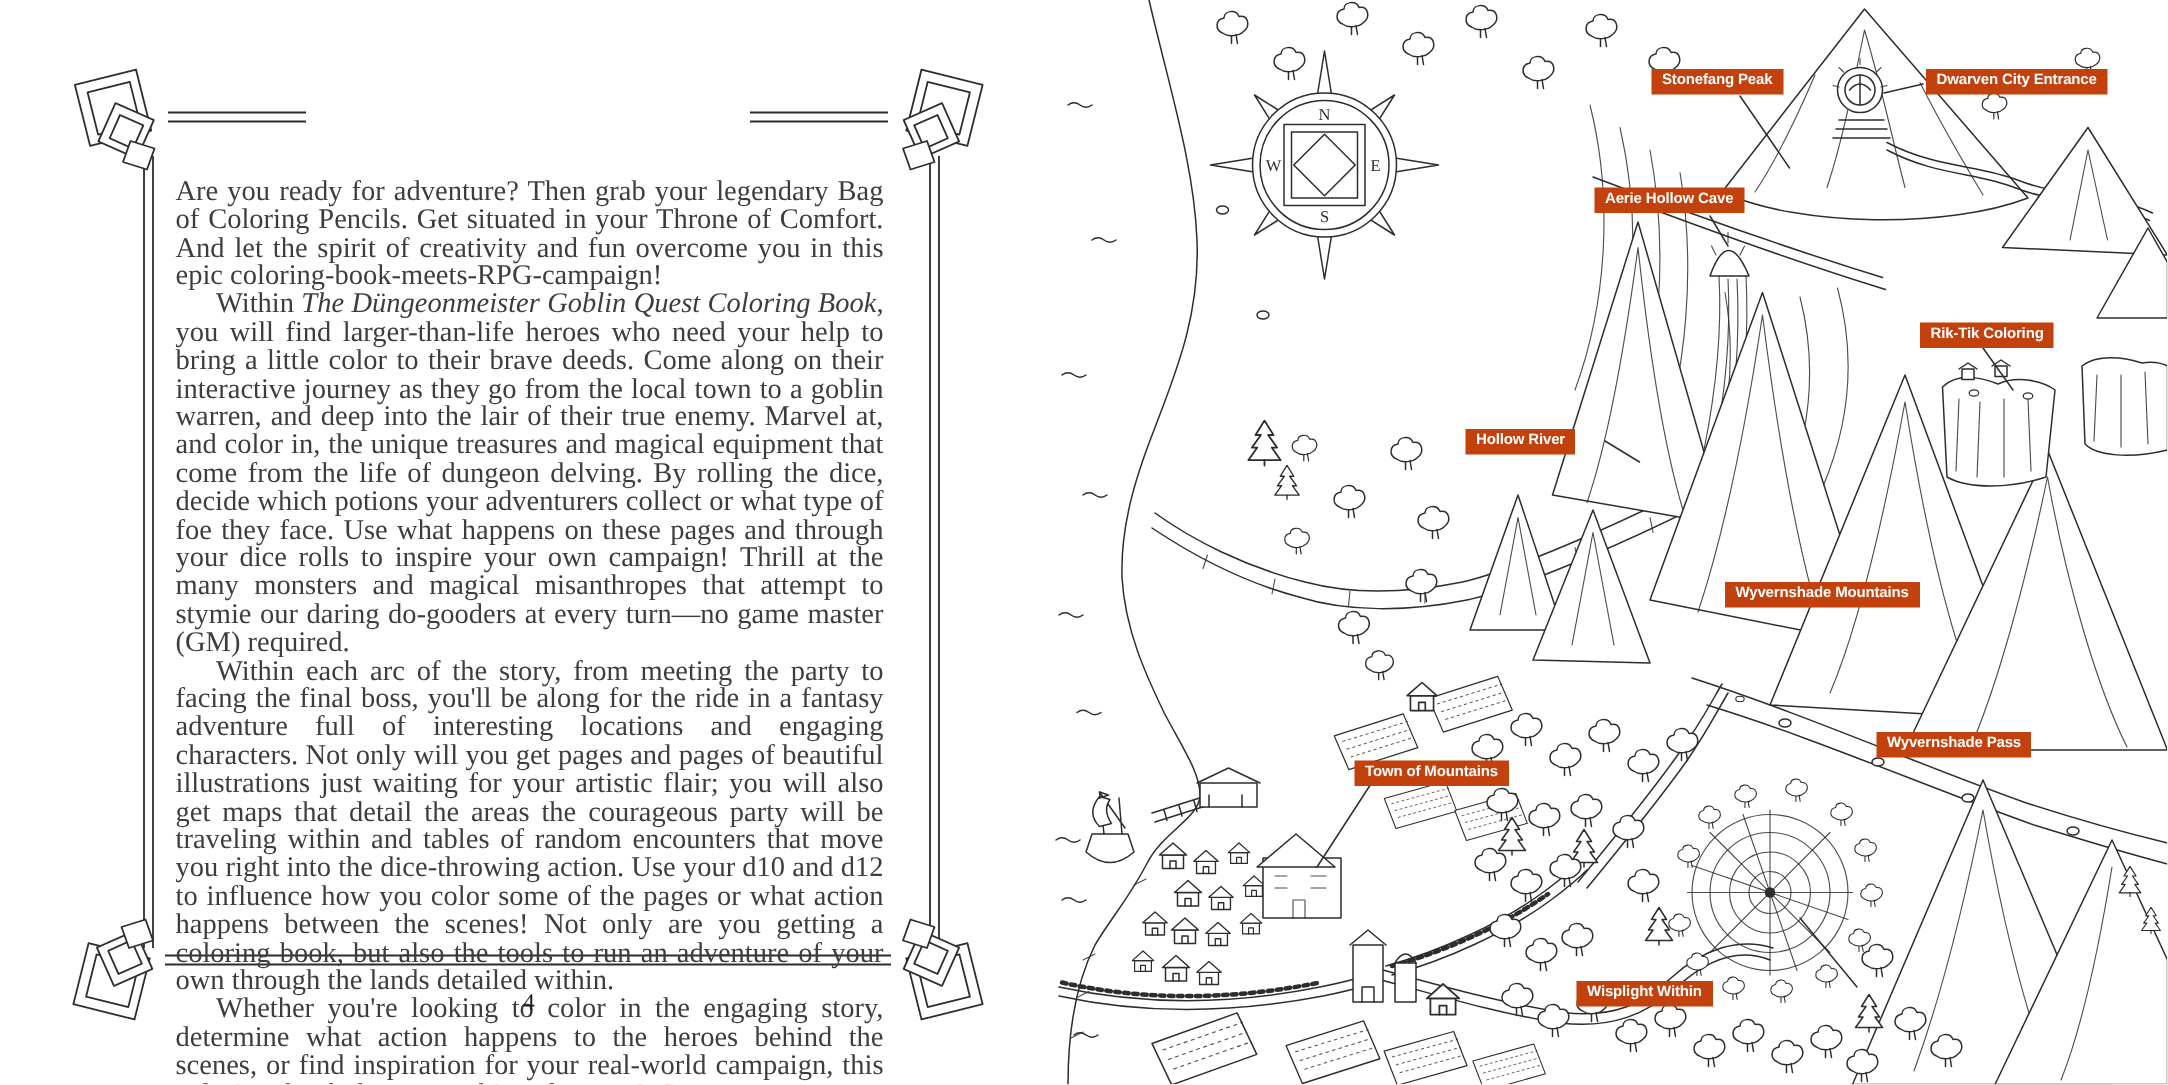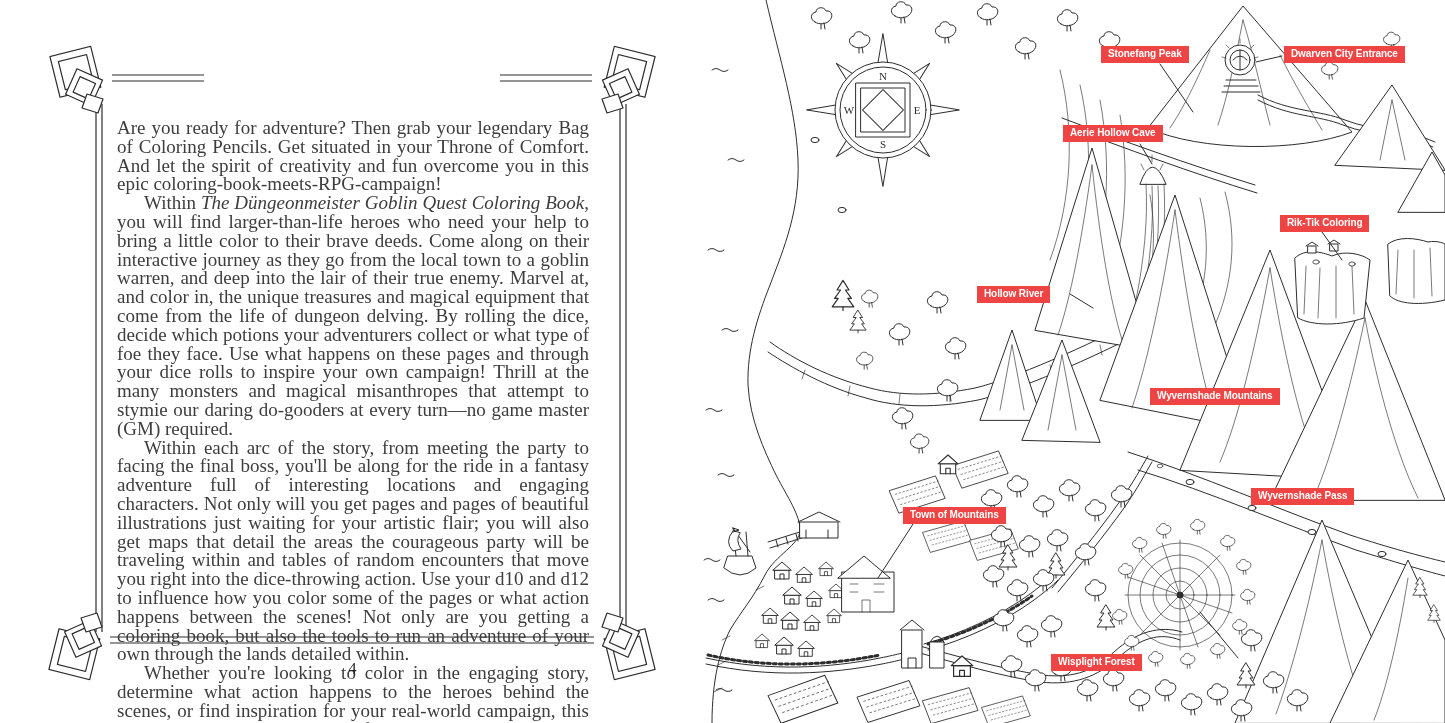--- a/index.html
+++ b/index.html
@@ -16,21 +16,21 @@
   }
   .bodytext{position:absolute;left:117px;top:119px;width:472px;
             font-size:19px;line-height:18.8px;color:#3d3d3d;text-align:justify;}
   .bodytext p{margin:0;text-indent:27px;}
   .bodytext p.first{text-indent:0;}
   .pageno{position:absolute;left:0;top:660px;width:705px;text-align:center;
           font-size:16px;color:#1e1e1e;}
   
   .page-right{position:absolute;left:700px;top:0;width:745px;height:723px;}
   .map{position:absolute;left:0;top:0;}
-  .maplabel{position:absolute;background:#ef4444;color:#ffffff;
+  .maplabel{position:absolute;background:#c2410c;color:#ffffff;
             font-family:"Liberation Sans",sans-serif;font-weight:700;
             font-size:10px;line-height:1;padding:3px 7px 4px;
             letter-spacing:-0.1px;white-space:nowrap;}
   .h{stroke-width:.75;opacity:.85;}
 </style>
 </head>
 <body>
 
 <div class="stage">
 
@@ -377,15 +377,15 @@
     </svg>
 
     <div class="maplabel" style="left:401px;top:46px">Stonefang Peak</div>
     <div class="maplabel" style="left:584px;top:46px">Dwarven City Entrance</div>
     <div class="maplabel" style="left:363px;top:125px">Aerie Hollow Cave</div>
     <div class="maplabel" style="left:580px;top:215px">Rik-Tik Coloring</div>
     <div class="maplabel" style="left:277px;top:286px">Hollow River</div>
     <div class="maplabel" style="left:450px;top:388px">Wyvernshade Mountains</div>
     <div class="maplabel" style="left:551px;top:488px">Wyvernshade Pass</div>
     <div class="maplabel" style="left:203px;top:507px">Town of Mountains</div>
-    <div class="maplabel" style="left:351px;top:654px">Wisplight Forest</div>
+    <div class="maplabel" style="left:351px;top:654px">Wisplight Within</div>
   </section>
 </div>
 
 </body></html>

